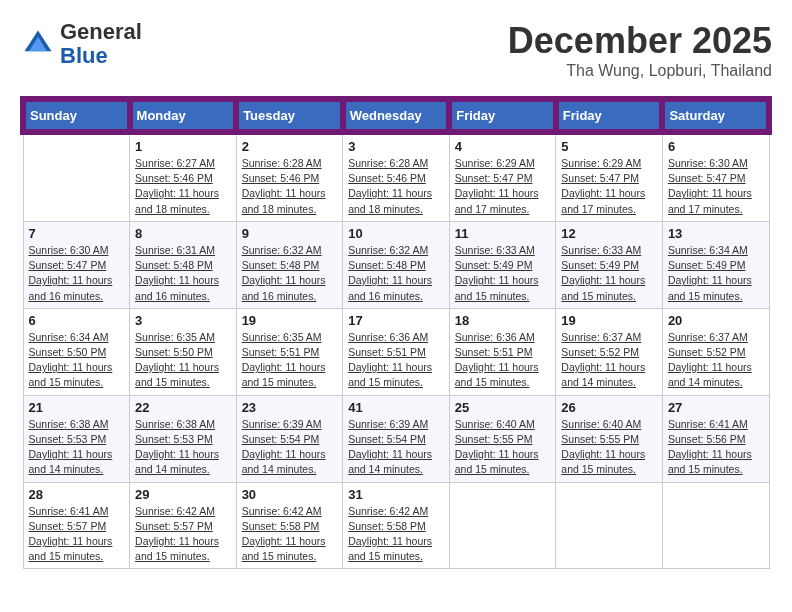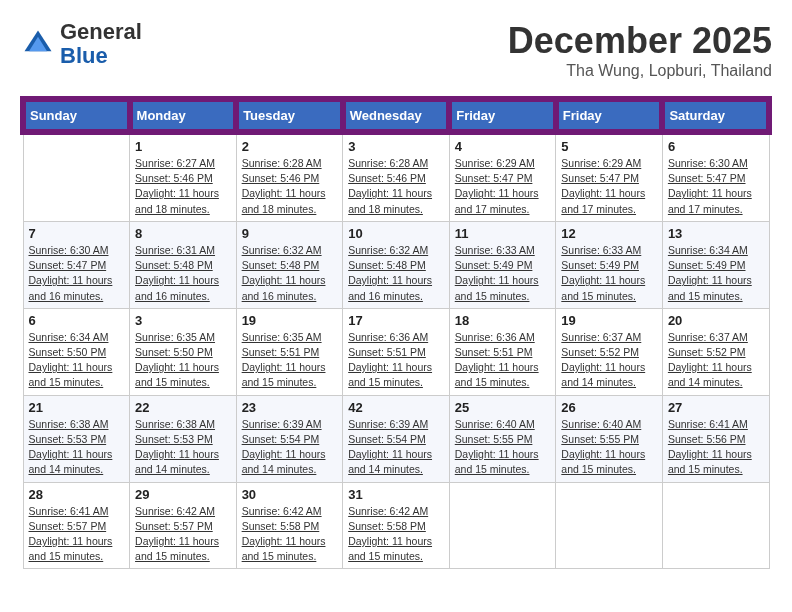--- a/index.html
+++ b/index.html
@@ -279,21 +279,21 @@
 and 14 minutes.</div>
         </td>
         <td>
           <span class="day-num">23</span>
           <div class="day-info" style="white-space: pre-line;">Sunrise: 6:39 AM
 Sunset: 5:54 PM
 Daylight: 11 hours
 and 14 minutes.</div>
         </td>
         <td>
-          <span class="day-num">42</span>
+          <span class="day-num">41</span>
           <div class="day-info" style="white-space: pre-line;">Sunrise: 6:39 AM
 Sunset: 5:54 PM
 Daylight: 11 hours
 and 14 minutes.</div>
         </td>
         <td>
           <span class="day-num">25</span>
           <div class="day-info" style="white-space: pre-line;">Sunrise: 6:40 AM
 Sunset: 5:55 PM
 Daylight: 11 hours

